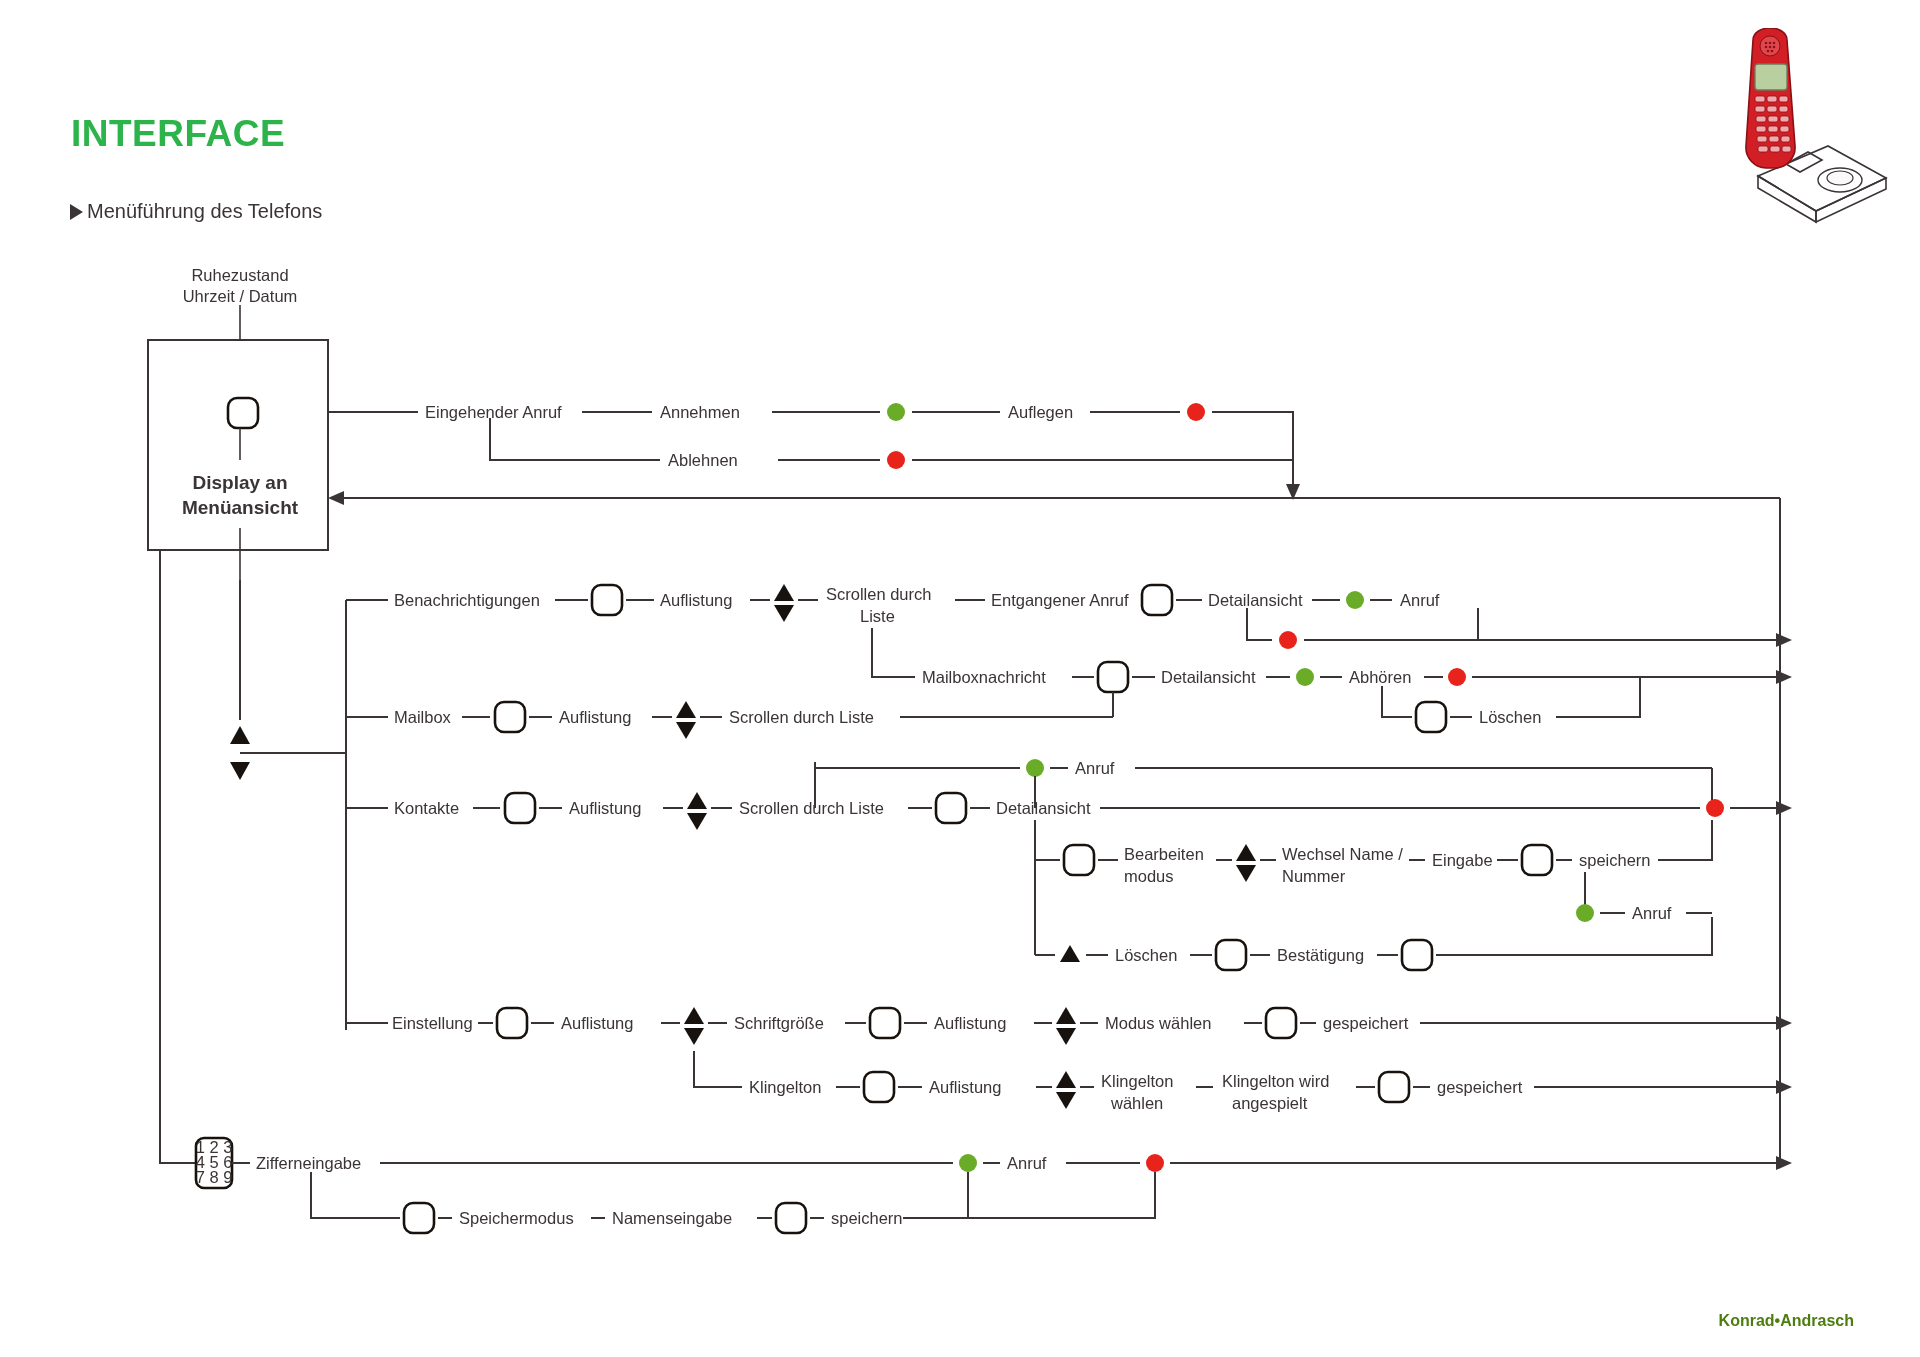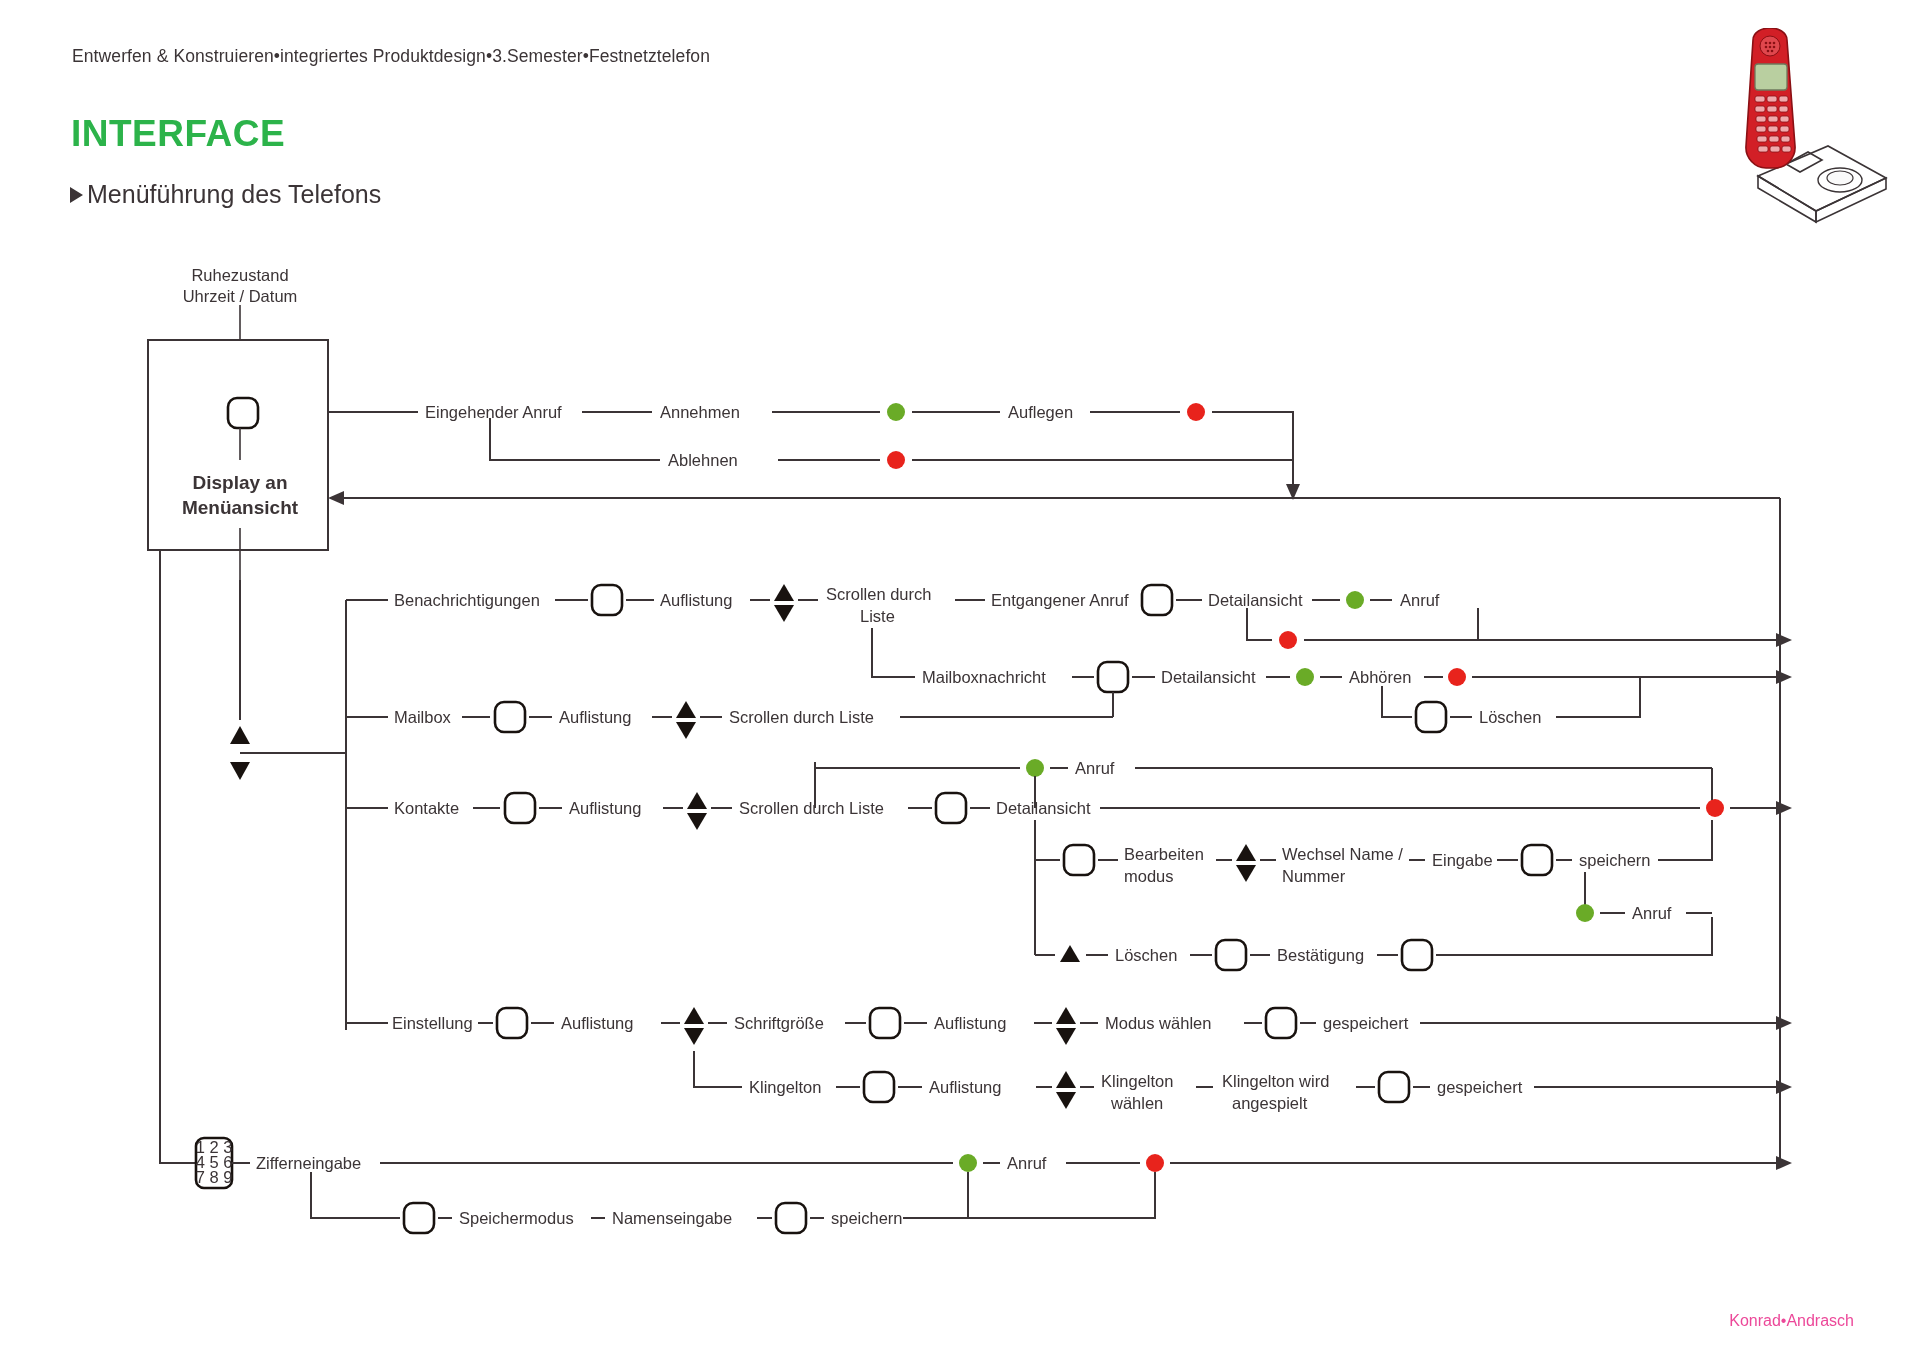--- a/index.html
+++ b/index.html
@@ -16,34 +16,34 @@
   
   .subject{
     position:absolute;left:72px;top:46px;
     font-size:17.5px;letter-spacing:.1px;color:#3b3436;white-space:nowrap;
   }
   .title{
     position:absolute;left:71px;top:93px;
     font-size:37px;font-weight:bold;color:#2cb34a;letter-spacing:.5px;margin-top:20px;
   }
   .section{
-    position:absolute;left:70px;top:180px;
-    font-size:25px;color:#3b3436;white-space:nowrap;
+    position:absolute;left:70px;top:200px;
+    font-size:20px;color:#3b3436;white-space:nowrap;
     display:flex;align-items:center;gap:2px;
   }
   .section .tri{
     display:inline-block;width:0;height:0;
     border-left:13px solid #3b3436;
     border-top:8px solid transparent;
     border-bottom:8px solid transparent;
     margin-right:2px;
   }
   .footer{
     position:absolute;right:66px;bottom:27px;
-    font-size:16px;color:#ec4899;font-weight:normal;white-space:nowrap;
+    font-size:16px;color:#4d7c0f;font-weight:bold;white-space:nowrap;
   }
 
   
   svg#diagram{position:absolute;left:0;top:0;width:1920px;height:1357px;}
   svg#diagram text{font-family:"Liberation Sans", sans-serif;fill:#3b3436;font-size:16.5px;}
   svg#diagram .lbl{font-size:16.5px;}
   svg#diagram .lblbold{font-size:19px;font-weight:bold;}
   .ln{stroke:#3b3436;stroke-width:2;fill:none;}
   .ln-thin{stroke:#3b3436;stroke-width:1.6;fill:none;}
   .okey{fill:#ffffff;stroke:#18120f;stroke-width:2.6;}
@@ -53,21 +53,20 @@
   .tribtn{fill:#18120f;}
 
   
   #phone{position:absolute;left:1700px;top:28px;width:190px;height:200px;}
 </style>
 </head>
 <body>
 
 <div id="stage">
 
-  <div class="subject">Entwerfen &amp; Konstruieren•integriertes Produktdesign•3.Semester•Festnetztelefon</div>
   <div class="title">INTERFACE</div>
   <div class="section">
     <span class="tri"></span>
     <span>Menüführung des Telefons</span>
   </div>
   <div class="footer">Konrad•Andrasch</div>
 
   <svg id="phone" viewBox="0 0 190 200">
 
     <g>

